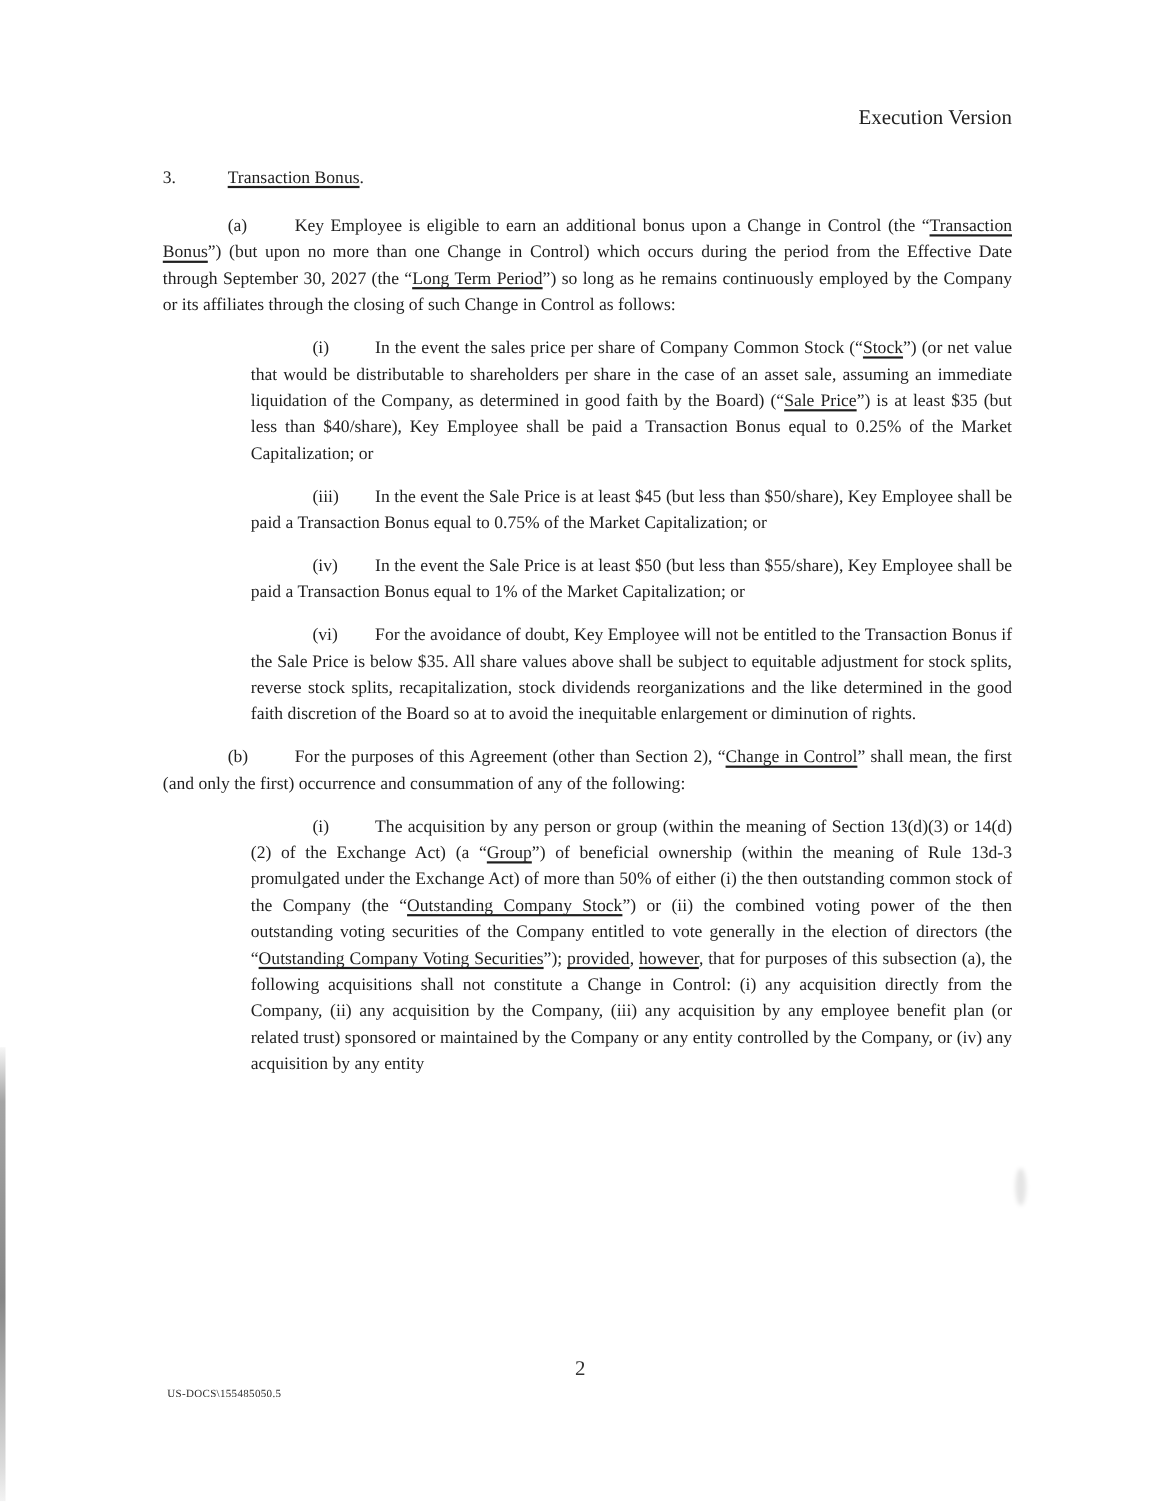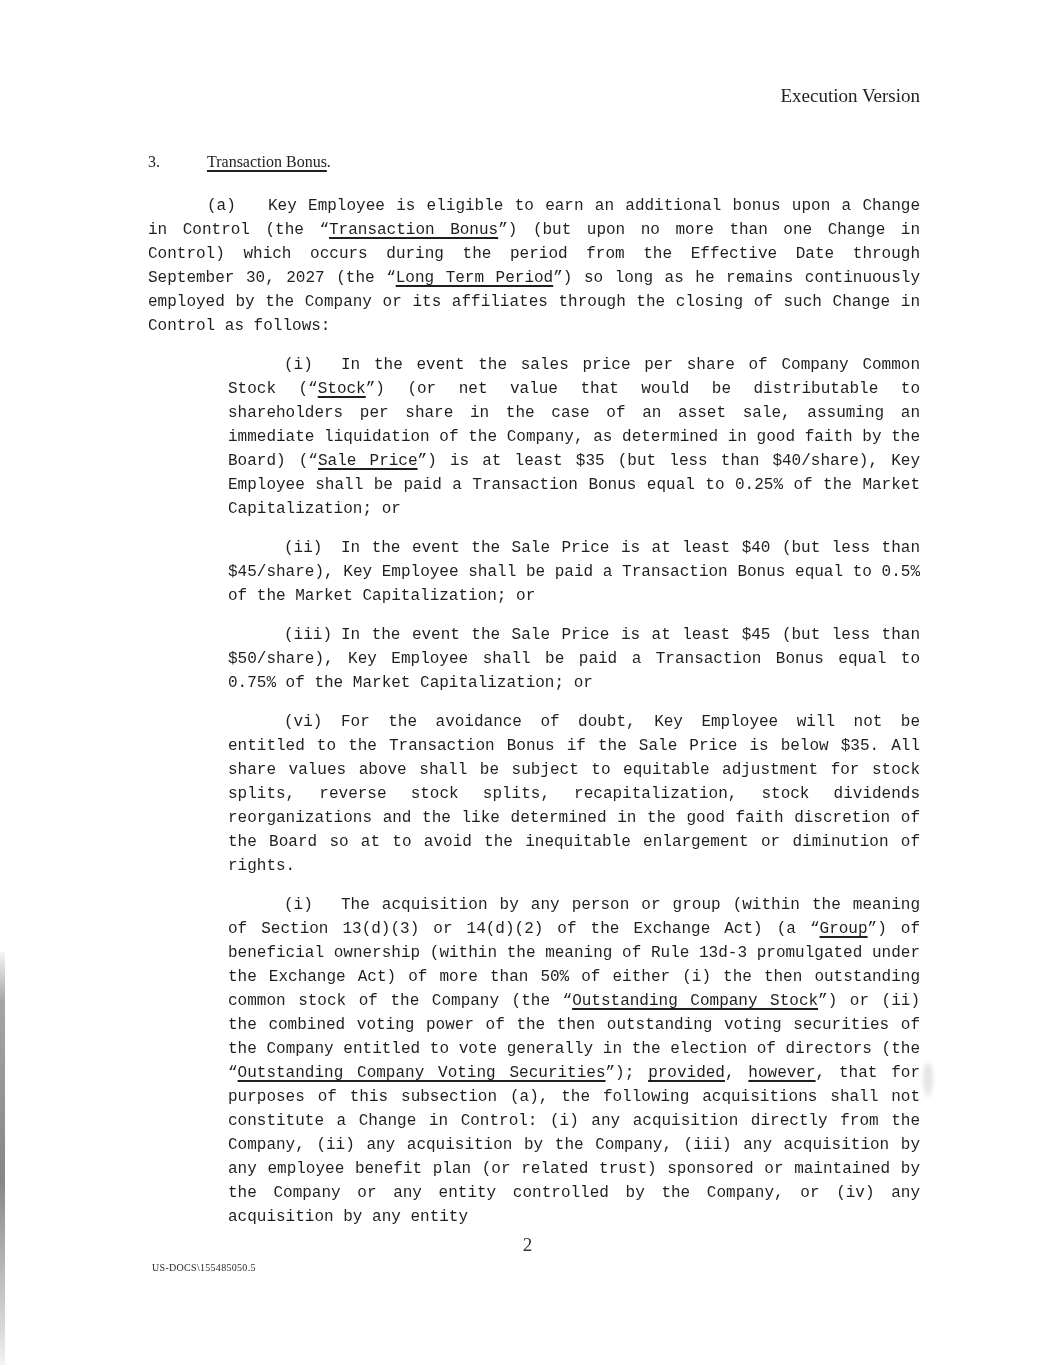--- a/index.html
+++ b/index.html
@@ -6,41 +6,40 @@
   .page{
     position:relative;
     width:1055px;height:1365px;
     background:#ffffff;
     overflow:hidden;
     font-family:"Liberation Serif","DejaVu Serif",serif;
     color:#1f1f1f;
   }
   .header-right{
     position:absolute;
-    top:84px;right:135px;
+    top:96px;right:135px;
     font-size:19px;line-height:24px;
     color:#222;
   }
   .content{
     position:absolute;
     left:148px;right:135px;top:150px;
     font-size:16px;line-height:24px;
   }
   .heading{margin:0 0 20px 0;}
   .heading .hnum{display:inline-block;width:59px;}
   .heading .htitle .uterm{ }
   .uterm{
     text-decoration:underline;
     text-underline-offset:3px;
     text-decoration-thickness:1.5px;
   }
   .para{
     text-align:justify;
     margin:0 0 15px 0;
-    font-family:Liberation Mono, monospace;
   }
   .para.level0{text-indent:59px;}
   .para.level0 .plabel{display:inline-block;width:61px;text-indent:0;}
   .para.level1{margin-left:80px;text-indent:56px;}
   .para.level1 .plabel{display:inline-block;width:57px;text-indent:0;}
   .page-number{
     position:absolute;
     top:1234px;left:0;right:0;
     text-align:center;
     font-size:19px;color:#333;
@@ -81,23 +80,24 @@
   <div class="header-right">Execution Version</div>
 
   <div class="content">
     <div class="heading">
       <span class="hnum">3.</span><span class="htitle"><span class="uterm">Transaction Bonus</span><span>.</span></span>
     </div>
 
     <div>
         <p class="para level0"><span class="plabel">(a)</span><span>Key Employee is eligible to earn an additional bonus upon a Change in Control (the “</span><span class="uterm">Transaction Bonus</span><span>”) (but upon no more than one Change in Control) which occurs during the period from the Effective Date through September 30, 2027 (the “</span><span class="uterm">Long Term Period</span><span>”) so long as he remains continuously employed by the Company or its affiliates through the closing of such Change in Control as follows:</span></p>
         <p class="para level1"><span class="plabel">(i)</span><span>In the event the sales price per share of Company Common Stock (“</span><span class="uterm">Stock</span><span>”) (or net value that would be distributable to shareholders per share in the case of an asset sale, assuming an immediate liquidation of the Company, as determined in good faith by the Board) (“</span><span class="uterm">Sale Price</span><span>”) is at least $35 (but less than $40/share), Key Employee shall be paid a Transaction Bonus equal to 0.25% of the Market Capitalization; or</span></p>
-        <p class="para level1"><span class="plabel">(ii)</span><span>In the event the Sale Price is at least $40 (but less than $45/share), Key Employee shall be paid a Transaction Bonus equal to 0.5% of the Market Capitalization; or</span></p>
         <p class="para level1"><span class="plabel">(iii)</span><span>In the event the Sale Price is at least $45 (but less than $50/share), Key Employee shall be paid a Transaction Bonus equal to 0.75% of the Market Capitalization; or</span></p>
+        <p class="para level1"><span class="plabel">(iv)</span><span>In the event the Sale Price is at least $50 (but less than $55/share), Key Employee shall be paid a Transaction Bonus equal to 1% of the Market Capitalization; or</span></p>
         <p class="para level1"><span class="plabel">(vi)</span><span>For the avoidance of doubt, Key Employee will not be entitled to the Transaction Bonus if the Sale Price is below $35. All share values above shall be subject to equitable adjustment for stock splits, reverse stock splits, recapitalization, stock dividends reorganizations and the like determined in the good faith discretion of the Board so at to avoid the inequitable enlargement or diminution of rights.</span></p>
+        <p class="para level0"><span class="plabel">(b)</span><span>For the purposes of this Agreement (other than Section 2), “</span><span class="uterm">Change in Control</span><span>” shall mean, the first (and only the first) occurrence and consummation of any of the following:</span></p>
         <p class="para level1"><span class="plabel">(i)</span><span>The acquisition by any person or group (within the meaning of Section 13(d)(3) or 14(d)(2) of the Exchange Act) (a “</span><span class="uterm">Group</span><span>”) of beneficial ownership (within the meaning of Rule 13d-3 promulgated under the Exchange Act) of more than 50% of either (i) the then outstanding common stock of the Company (the “</span><span class="uterm">Outstanding Company Stock</span><span>”) or (ii) the combined voting power of the then outstanding voting securities of the Company entitled to vote generally in the election of directors (the “</span><span class="uterm">Outstanding Company Voting Securities</span><span>”); </span><span class="uterm">provided</span><span>, </span><span class="uterm">however</span><span>, that for purposes of this subsection (a), the following acquisitions shall not constitute a Change in Control: (i) any acquisition directly from the Company, (ii) any acquisition by the Company, (iii) any acquisition by any employee benefit plan (or related trust) sponsored or maintained by the Company or any entity controlled by the Company, or (iv) any acquisition by any entity</span></p>
       </div>
   </div>
 
   <div class="page-number">2</div>
   <div class="footer-docid">US-DOCS\155485050.5</div>
 
 </div>
 
 </body></html>

